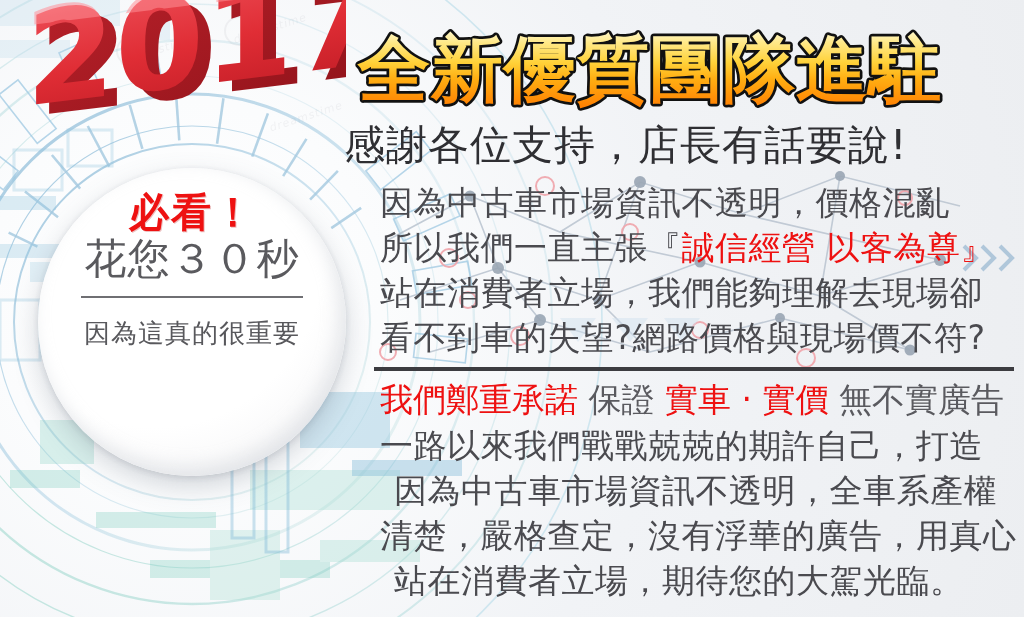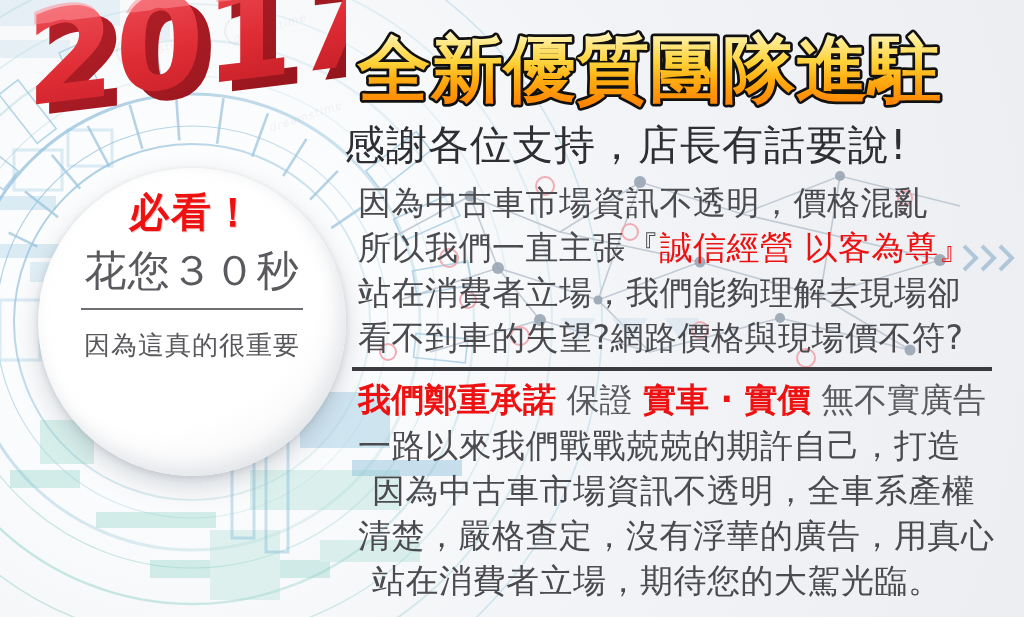--- a/index.html
+++ b/index.html
@@ -51,21 +51,21 @@
     display:flex;flex-direction:column;align-items:center;
     padding-top:22px;box-sizing:border-box;
   }
   .must-see{
     color:#ee1111;font-weight:bold;font-size:40px;line-height:1.08;
     letter-spacing:2px;
     text-shadow:1px 1px 0 rgba(180,0,0,.25);
     font-family:"DejaVu Serif","Liberation Serif",serif;
   }
   .thirty{
-    color:#5a5a5e;font-size:42px;line-height:1.25;margin-top:12px;
+    color:#5a5a5e;font-size:42px;line-height:1.25;margin-top:0;
     letter-spacing:1px;font-weight:400;
   }
   .circ-div{
     width:222px;height:0;border-top:2px solid #6f6f73;margin-top:10px;
   }
   .because{
     color:#58585c;font-size:26px;margin-top:18px;letter-spacing:1px;
   }
 
   
@@ -76,29 +76,29 @@
 
   
   #subhead{
     position:absolute;left:344px;top:118px;width:668px;
     font-size:41px;color:#2f2f33;letter-spacing:1px;
     white-space:nowrap;
   }
 
   
   #body{
-    position:absolute;left:358px;top:180px;width:632px;
+    position:absolute;left:380px;top:180px;width:632px;
   }
   .bline{
     font-size:33px;color:#4a4a4f;line-height:45px;white-space:nowrap;
     letter-spacing:.5px;
   }
   .bline.indent{padding-left:14px;}
   .red{color:#ee1111;}
-  .redb{color:#ee1111;font-weight:bold;}
+  .redb{color:#ee1111;font-weight:normal;}
   .body-div{
     width:640px;height:0;border-top:4px solid #3c3c40;
     margin:7px 0 6px -6px;
   }
   .promise{font-size:33px;line-height:46px;white-space:nowrap;color:#5a5a5f;}
 </style>
 </head>
 <body>
 
 <div id="banner">

